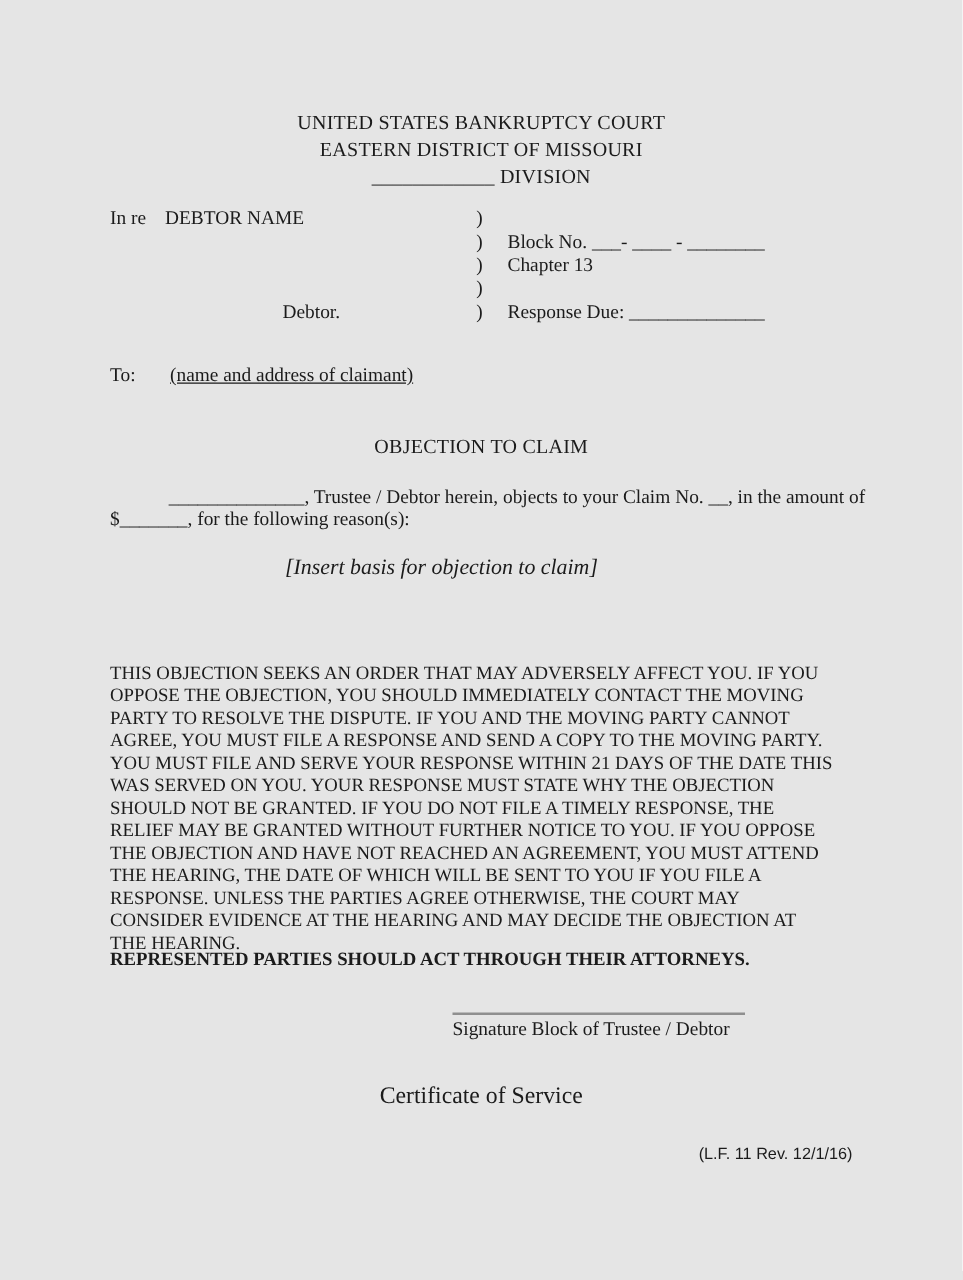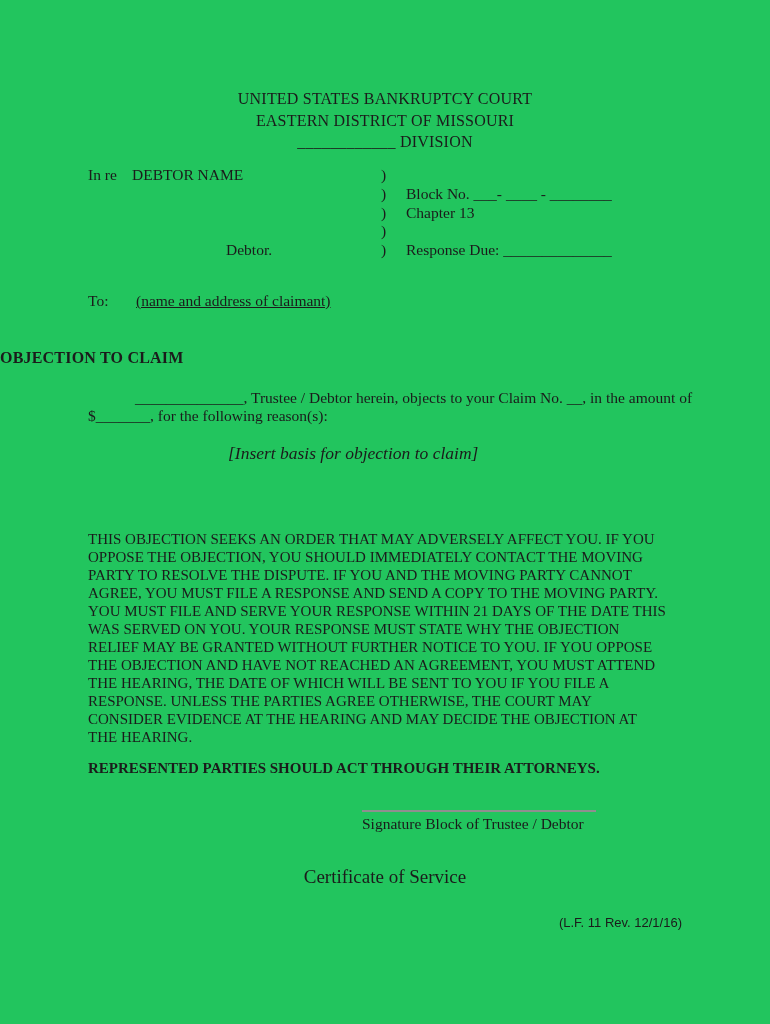--- a/index.html
+++ b/index.html
@@ -1,21 +1,21 @@
 <!DOCTYPE html>
 <html><head>
 <meta charset="utf-8">
 <style>
   * { margin: 0; padding: 0; box-sizing: border-box; }
   html, body { background: #ffffff; }
   #page {
     position: relative;
     width: 770px;
     height: 1024px;
-    background: #22c55e;
+    background: #e5e5e5;
     overflow: hidden;
     font-family: "Liberation Serif", "DejaVu Serif", serif;
     color: #1b1b1b;
   }
   .abs { position: absolute; white-space: pre; }
 
   
   .court-header {
     position: absolute;
     top: 88px; left: 0; width: 770px;
@@ -37,21 +37,22 @@
 
   
   .to-row { position: absolute; top: 292px; left: 0; width: 770px; font-size: 15.5px; }
   .to-row .to-label { left: 88px; top: 0; }
   .to-row .claimant { left: 136px; top: 0; text-decoration: underline; }
 
   
   .doc-title {
     position: absolute;
     top: 349px; left: 0; width: 770px;
-    font-weight: bold;
+    text-align: center;
+    font-weight: normal;
     font-size: 16px;
     letter-spacing: 0.2px;
   }
 
   
   .obj-line1 { top: 389px; left: 135px; font-size: 15.5px; }
   .obj-line2 { top: 407px; left: 88px;  font-size: 15.5px; }
 
   
   .insert-basis { top: 443px; left: 228px; font-style: italic; font-size: 17.5px; }
@@ -122,20 +123,21 @@
 
   <div class="abs insert-basis">[Insert basis for objection to claim]</div>
 
   <div class="warning">
       <div>THIS OBJECTION SEEKS AN ORDER THAT MAY ADVERSELY AFFECT YOU. IF YOU</div>
       <div>OPPOSE THE OBJECTION, YOU SHOULD IMMEDIATELY CONTACT THE MOVING</div>
       <div>PARTY TO RESOLVE THE DISPUTE. IF YOU AND THE MOVING PARTY CANNOT</div>
       <div>AGREE, YOU MUST FILE A RESPONSE AND SEND A COPY TO THE MOVING PARTY.</div>
       <div>YOU MUST FILE AND SERVE YOUR RESPONSE WITHIN 21 DAYS OF THE DATE THIS</div>
       <div>WAS SERVED ON YOU. YOUR RESPONSE MUST STATE WHY THE OBJECTION</div>
+      <div>SHOULD NOT BE GRANTED. IF YOU DO NOT FILE A TIMELY RESPONSE, THE</div>
       <div>RELIEF MAY BE GRANTED WITHOUT FURTHER NOTICE TO YOU. IF YOU OPPOSE</div>
       <div>THE OBJECTION AND HAVE NOT REACHED AN AGREEMENT, YOU MUST ATTEND</div>
       <div>THE HEARING, THE DATE OF WHICH WILL BE SENT TO YOU IF YOU FILE A</div>
       <div>RESPONSE. UNLESS THE PARTIES AGREE OTHERWISE, THE COURT MAY</div>
       <div>CONSIDER EVIDENCE AT THE HEARING AND MAY DECIDE THE OBJECTION AT</div>
       <div>THE HEARING.</div>
     </div>
 
   <div class="abs represented">REPRESENTED PARTIES SHOULD ACT THROUGH THEIR ATTORNEYS.</div>
 

